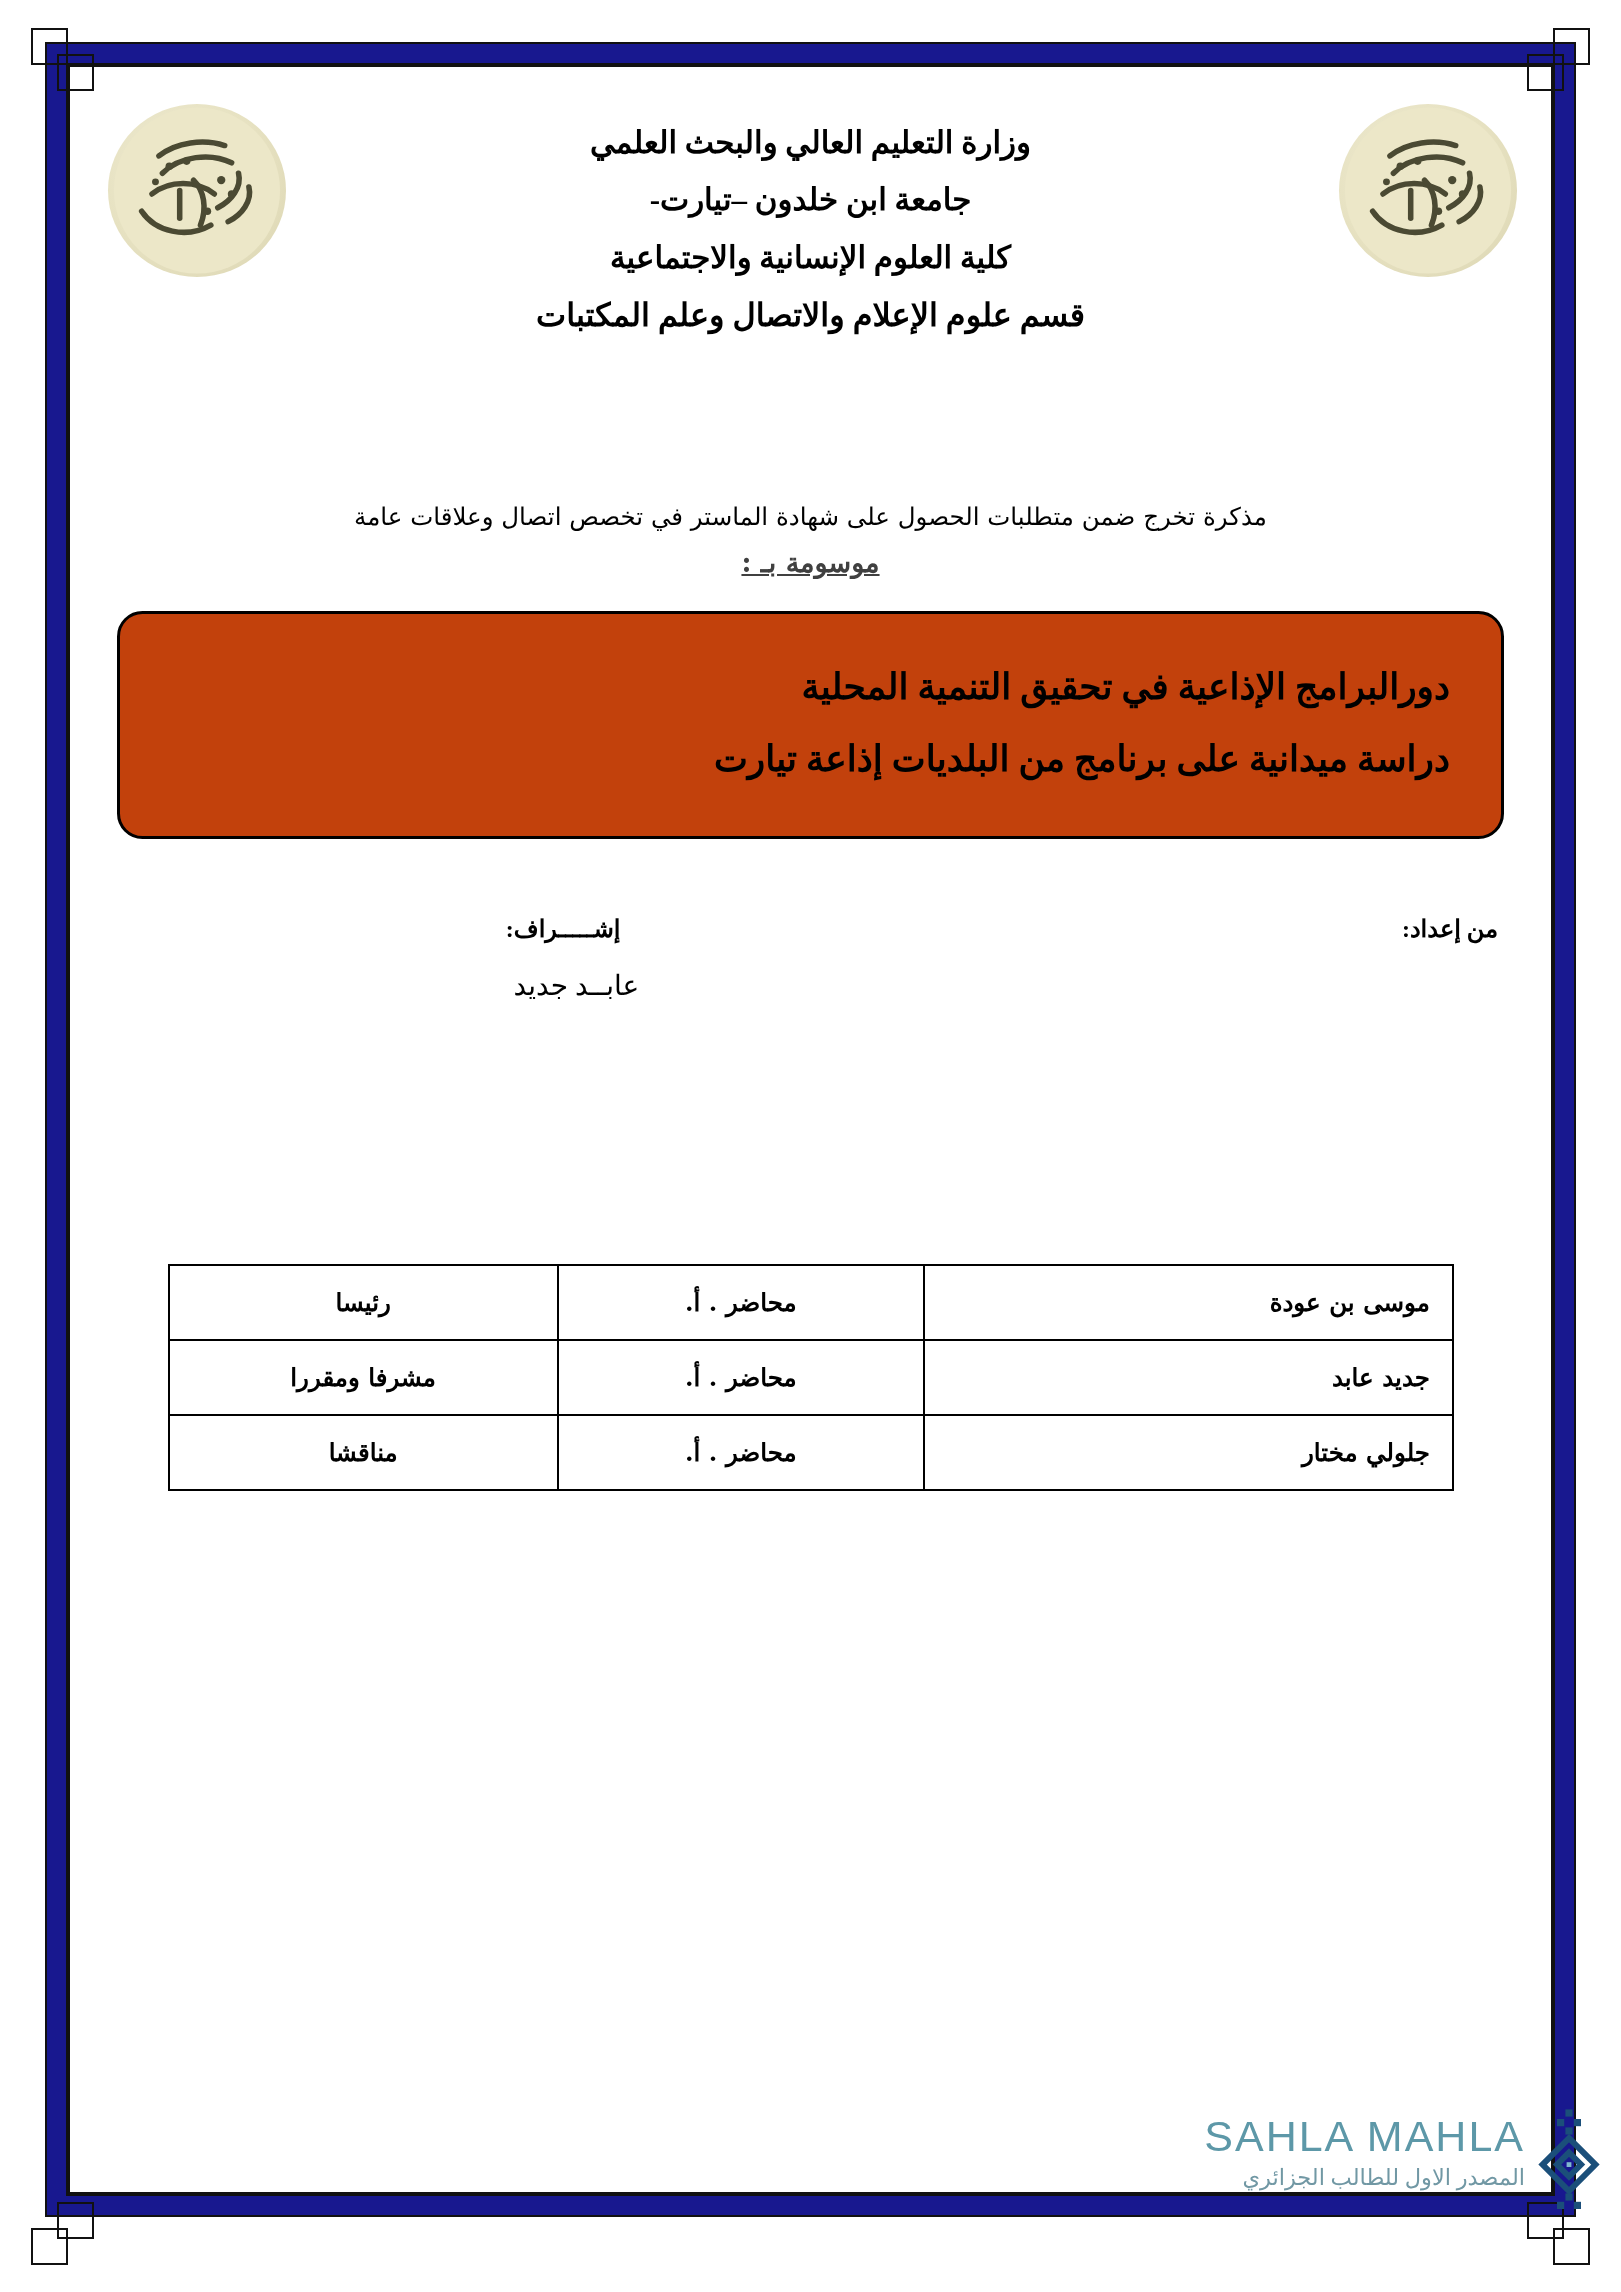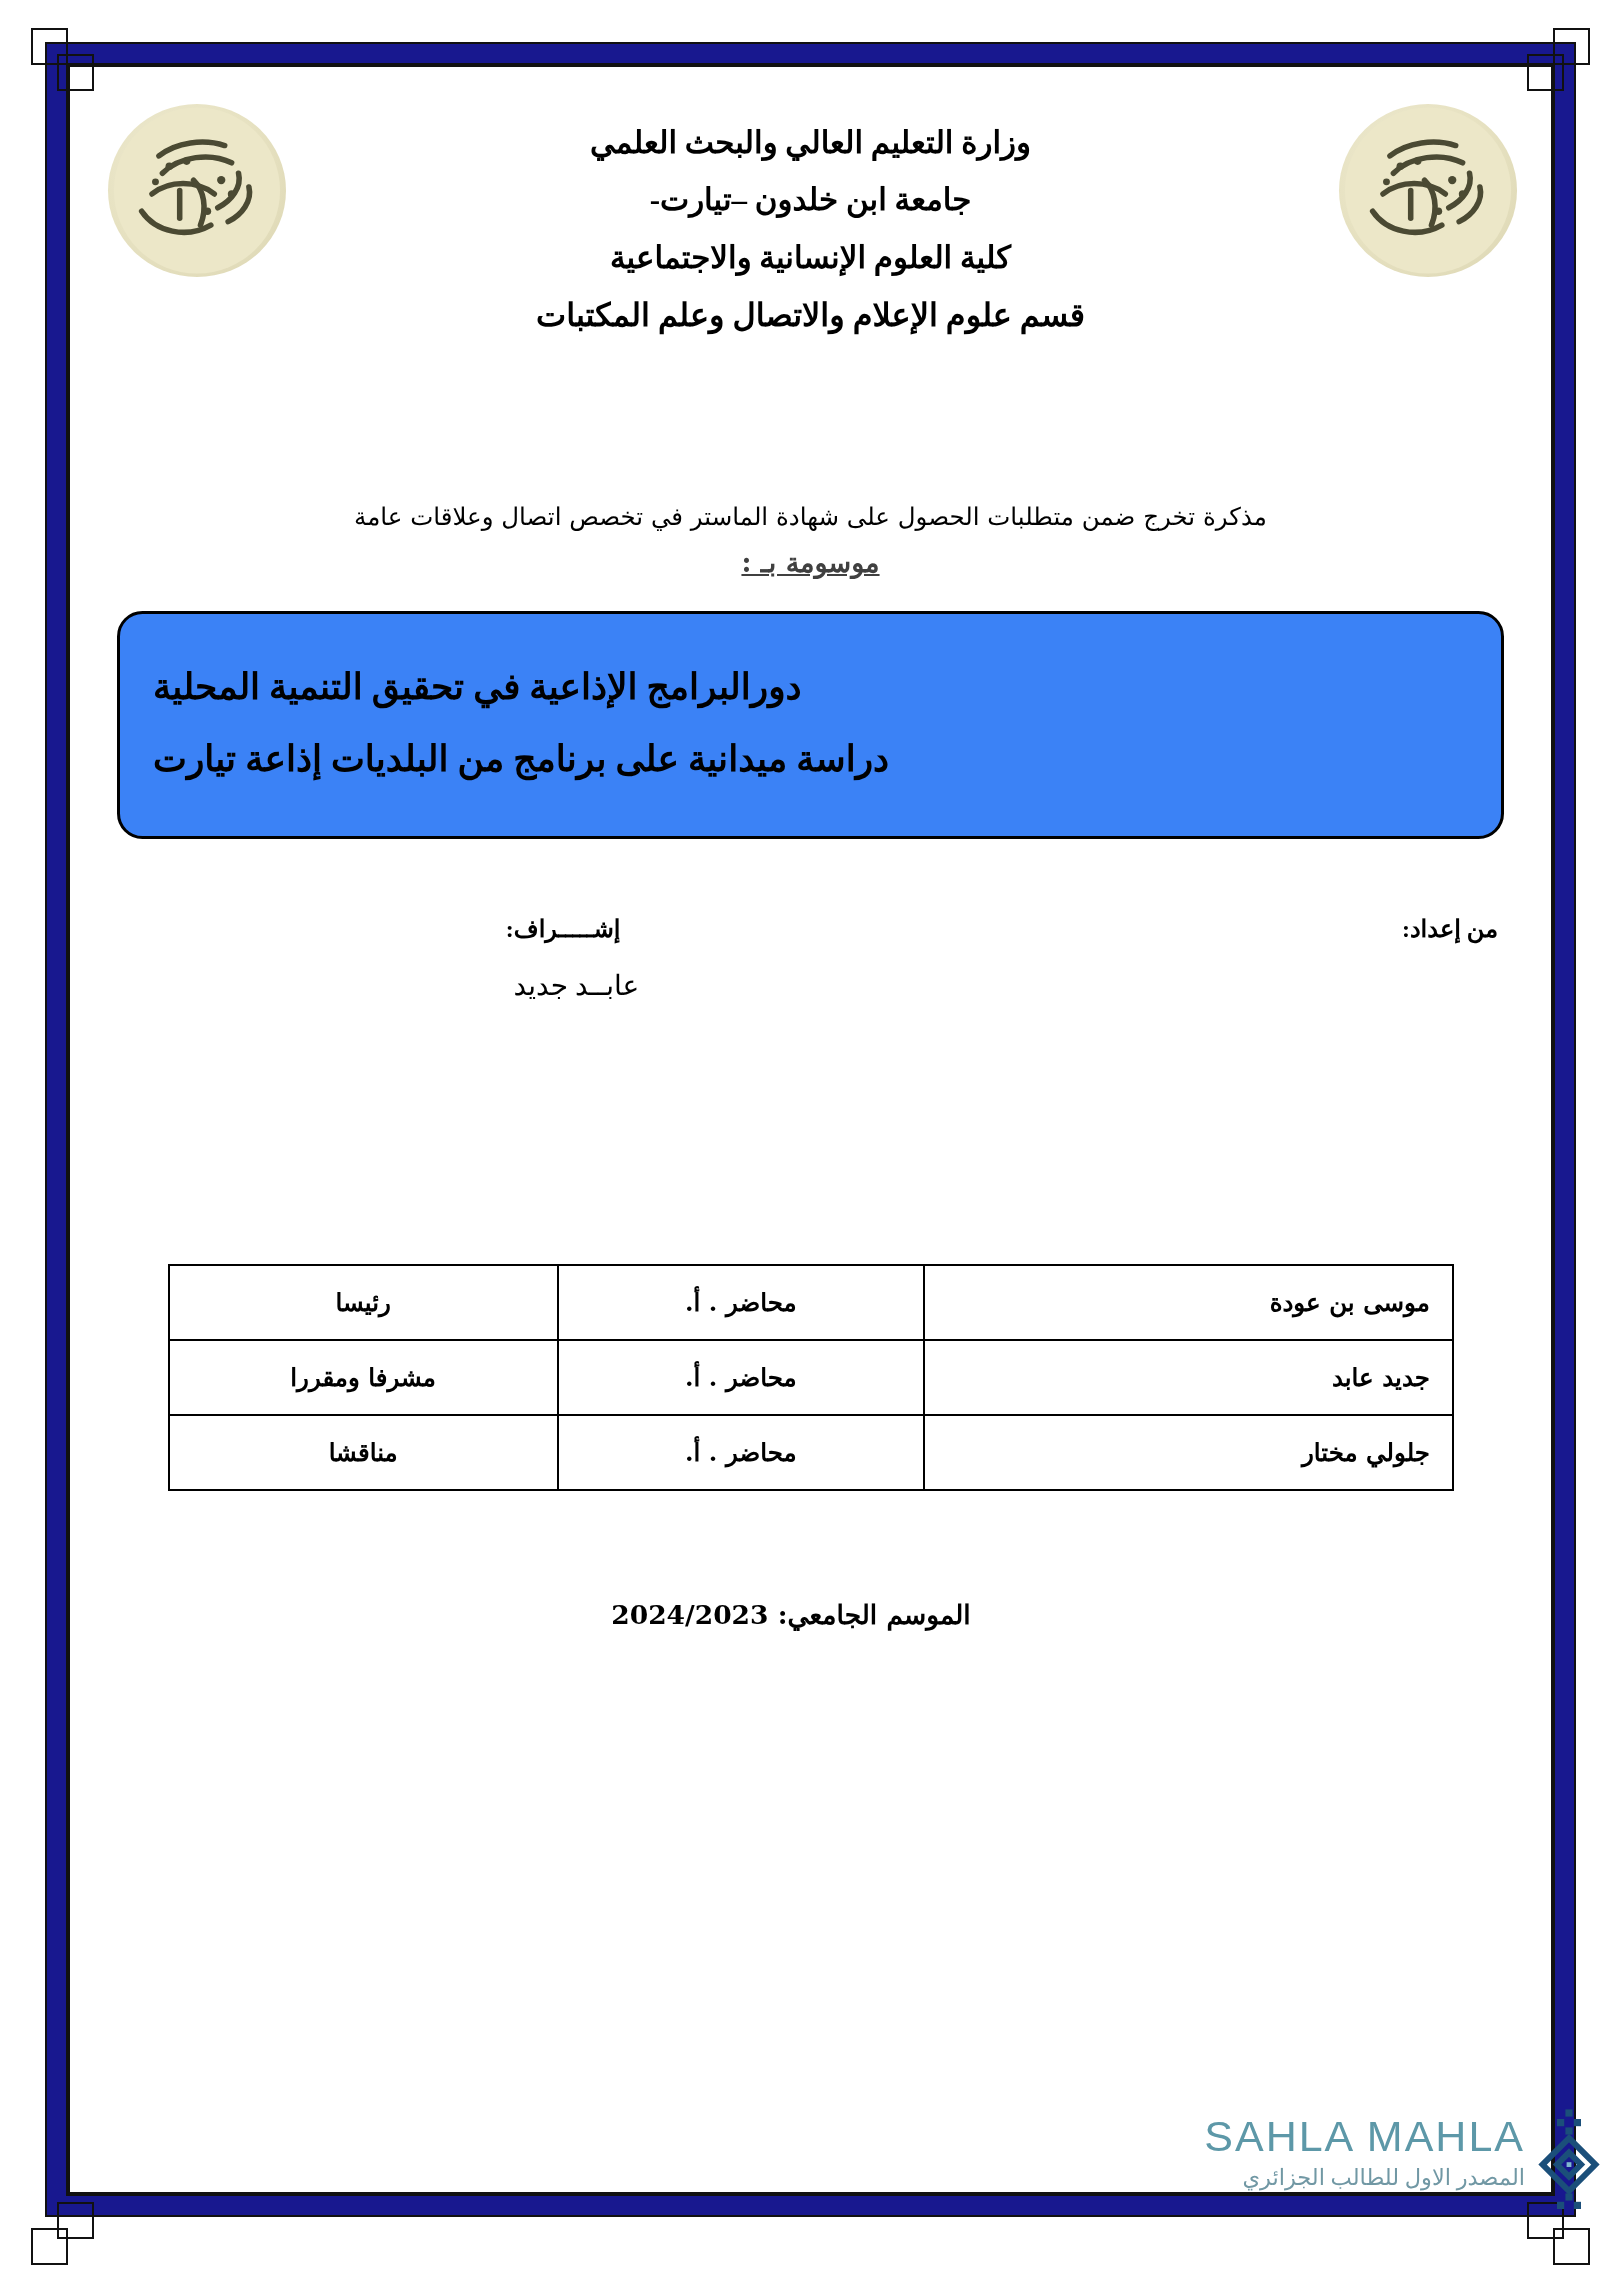--- a/index.html
+++ b/index.html
@@ -124,23 +124,23 @@
     text-align: center;
     margin-top: 2px;
     text-decoration: underline;
   }
 
   
   .title-box {
     margin: 33px 33px 0 33px;
     border: 3.9px solid #000000;
     border-radius: 25.5px;
-    padding: 37px 33px 41px 33px;
-    text-align: left;
-    background: #3b82f6;
+    padding: 37px 51px 41px 33px;
+    text-align: right;
+    background: #c2410c;
   }
   .title-line {
     font-family: "Liberation Serif", "DejaVu Serif", serif;
     font-weight: bold;
     font-size: 36px;
     line-height: 2.0;
     color: #000000;
   }
 
   
@@ -387,24 +387,20 @@
         <td class="c-role">مشرفا ومقررا</td>
       </tr>
       <tr>
         <td class="c-name">جلولي مختار</td>
         <td class="c-rank">محاضر . أ.</td>
         <td class="c-role">مناقشا</td>
       </tr>
     </tbody>
   </table>
 
-  <div class="year-line">
-    <span>الموسم الجامعي:</span>
-    <span class="ynum">2024/2023</span>
-  </div>
 
 </div>
 
 <div class="watermark">
   <div class="wm-text">
     <div class="wm-main">SAHLA MAHLA</div>
     <div class="wm-sub">المصدر الاول للطالب الجزائري</div>
   </div>
   <div class="wm-logo">
     <svg viewBox="0 0 60 90" aria-hidden="true">

